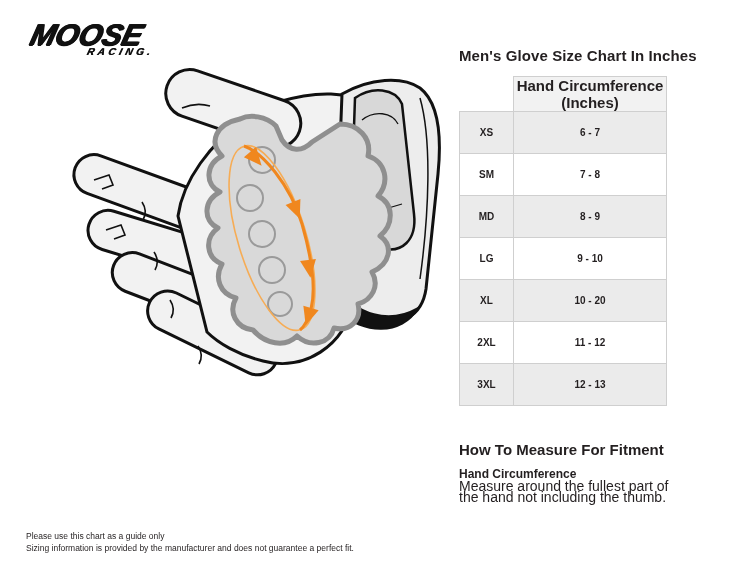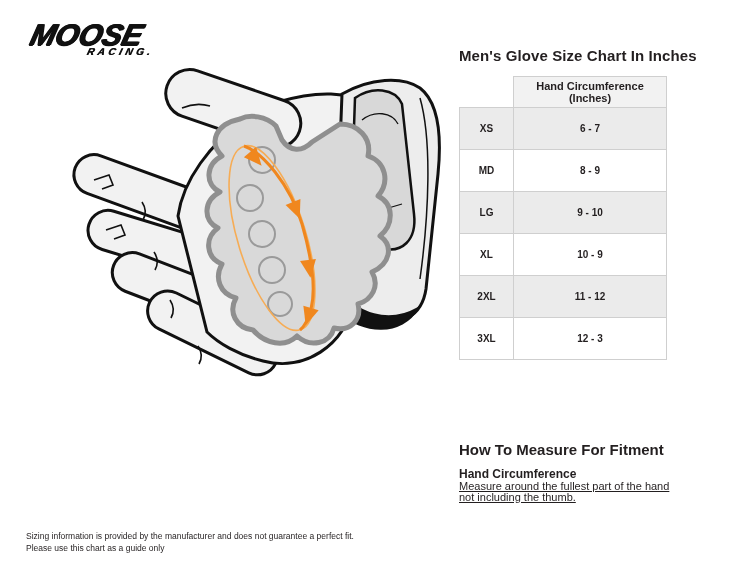--- a/index.html
+++ b/index.html
@@ -33,32 +33,32 @@
   }
   table.size-table {
     position:absolute; left:459px; top:76px;
     border-collapse:collapse; table-layout:fixed;
   }
   table.size-table td, table.size-table th {
     border:1px solid #cfcfcf; text-align:center; vertical-align:middle;
     font-weight:bold; color:#231f20; padding:0;
   }
   td.blank-cell { border:none !important; background:#fff; }
-  th.col-header { width:152px; height:30px; background:#f2f2f2; font-size:11px; font-weight:bold; }
+  th.col-header { width:152px; height:30px; background:#f2f2f2; font-size:15px; font-weight:bold; }
   td.size-cell  { width:53px; font-size:10px; }
   td.range-cell { font-size:10px; }
   table.size-table tbody tr { height:42px; }
   table.size-table tbody tr:nth-child(odd) td { background:#ebebeb; }
   table.size-table tbody tr:nth-child(even) td { background:#ffffff; }
 
   
   .fitment { position:absolute; left:459px; top:433px; width:218px; }
   .fitment-title { margin:8px 0 11px 0; font-size:15px; font-weight:bold; }
   .measure-label { font-size:12px; font-weight:bold; line-height:11px; }
-  .measure-text  { margin:1px 0 0 0; font-size:11px; line-height:11px;text-decoration:underline; }
+  .measure-text  { margin:1px 0 0 0; font-size:14px; line-height:11px; }
 
   
   .footnote { position:absolute; left:26px; top:530px; font-size:8.5px; line-height:12px; }
 </style>
 </head>
 <body>
 
 <div class="logo">
   <div class="logo-moose">MOOSE</div>
   <div class="logo-racing">RACING.</div>
@@ -137,44 +137,48 @@
       <td class="blank-cell"></td>
       <th class="col-header">Hand Circumference (Inches)</th>
     </tr>
   </thead>
   <tbody>
     <tr>
       <td class="size-cell">XS</td>
       <td class="range-cell">6 - 7</td>
     </tr>
     <tr>
+      <td class="size-cell">SM</td>
+      <td class="range-cell">7 - 8</td>
+    </tr>
+    <tr>
       <td class="size-cell">MD</td>
       <td class="range-cell">8 - 9</td>
     </tr>
     <tr>
       <td class="size-cell">LG</td>
       <td class="range-cell">9 - 10</td>
     </tr>
     <tr>
       <td class="size-cell">XL</td>
-      <td class="range-cell">10 - 9</td>
+      <td class="range-cell">10 - 20</td>
     </tr>
     <tr>
       <td class="size-cell">2XL</td>
       <td class="range-cell">11 - 12</td>
     </tr>
     <tr>
       <td class="size-cell">3XL</td>
-      <td class="range-cell">12 - 3</td>
+      <td class="range-cell">12 - 13</td>
     </tr>
   </tbody>
 </table>
 
 <div class="fitment">
   <h2 class="fitment-title">How To Measure For Fitment</h2>
   <div class="measure-label">Hand Circumference</div>
   <p class="measure-text">Measure around the fullest part of the hand not including the thumb.</p>
 </div>
 
 <div class="footnote">
+  <div>Please use this chart as a guide only</div>
   <div>Sizing information is provided by the manufacturer and does not guarantee a perfect fit.</div>
-  <div>Please use this chart as a guide only</div>
 </div>
 
 </body></html>

